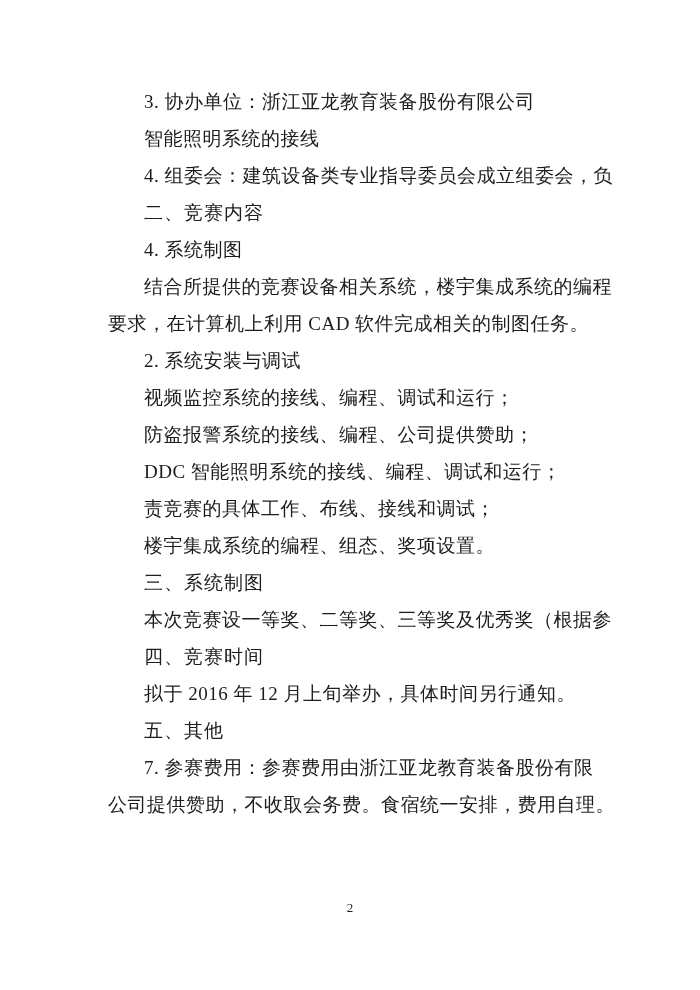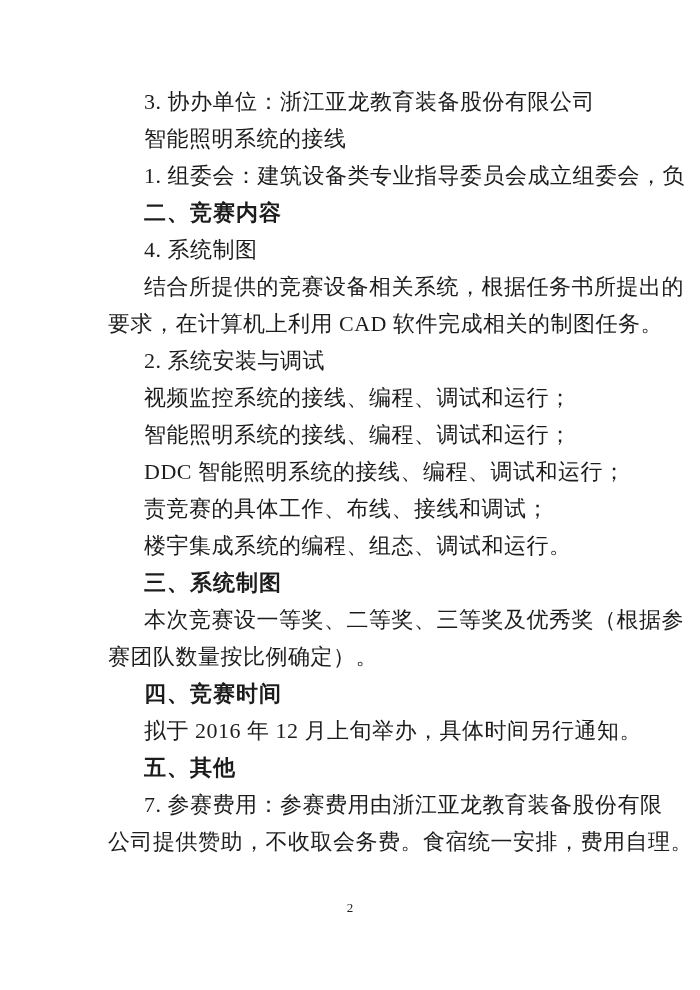--- a/index.html
+++ b/index.html
@@ -18,63 +18,62 @@
   }
   .content {
     position: absolute;
     top: 83px;
     left: 108px;
     right: 104px;
   }
   .line {
     height: 37px;
     line-height: 37px;
-    font-size: 22px;
+    font-size: 19px;
     letter-spacing: 0.5px;
     white-space: nowrap;
   }
   .indent {
     padding-left: 36px;
   }
   .heading {
-    font-weight: bold;
+    font-weight: normal;
     letter-spacing: 1px;
   }
   .page-number {
     position: absolute;
     top: 898px;
     left: 0;
     width: 100%;
     text-align: center;
     font-size: 13px;
     line-height: 20px;
     color: #222222;
   }
 </style>
 </head>
 <body>
 
 <div class="page">
   <div class="content">
     <div class="line indent">3. 协办单位：浙江亚龙教育装备股份有限公司</div>
     <div class="line indent">智能照明系统的接线</div>
-    <div class="line indent">1. 组委会：建筑设备类专业指导委员会成立组委会，负</div>
+    <div class="line indent">4. 组委会：建筑设备类专业指导委员会成立组委会，负</div>
     <div class="line indent heading">二、竞赛内容</div>
     <div class="line indent">4.  系统制图</div>
-    <div class="line indent">结合所提供的竞赛设备相关系统，根据任务书所提出的</div>
+    <div class="line indent">结合所提供的竞赛设备相关系统，楼宇集成系统的编程</div>
     <div class="line">要求，在计算机上利用 CAD 软件完成相关的制图任务。</div>
     <div class="line indent">2.  系统安装与调试</div>
     <div class="line indent">视频监控系统的接线、编程、调试和运行；</div>
-    <div class="line indent">智能照明系统的接线、编程、调试和运行；</div>
+    <div class="line indent">防盗报警系统的接线、编程、公司提供赞助；</div>
     <div class="line indent">DDC 智能照明系统的接线、编程、调试和运行；</div>
     <div class="line indent">责竞赛的具体工作、布线、接线和调试；</div>
-    <div class="line indent">楼宇集成系统的编程、组态、调试和运行。</div>
+    <div class="line indent">楼宇集成系统的编程、组态、奖项设置。</div>
     <div class="line indent heading">三、系统制图</div>
     <div class="line indent">本次竞赛设一等奖、二等奖、三等奖及优秀奖（根据参</div>
-    <div class="line">赛团队数量按比例确定）。</div>
     <div class="line indent heading">四、竞赛时间</div>
     <div class="line indent">拟于 2016 年 12 月上旬举办，具体时间另行通知。</div>
     <div class="line indent heading">五、其他</div>
     <div class="line indent">7.  参赛费用：参赛费用由浙江亚龙教育装备股份有限</div>
     <div class="line">公司提供赞助，不收取会务费。食宿统一安排，费用自理。</div>
   </div>
   <div class="page-number">2</div>
 </div>
 
 </body></html>

